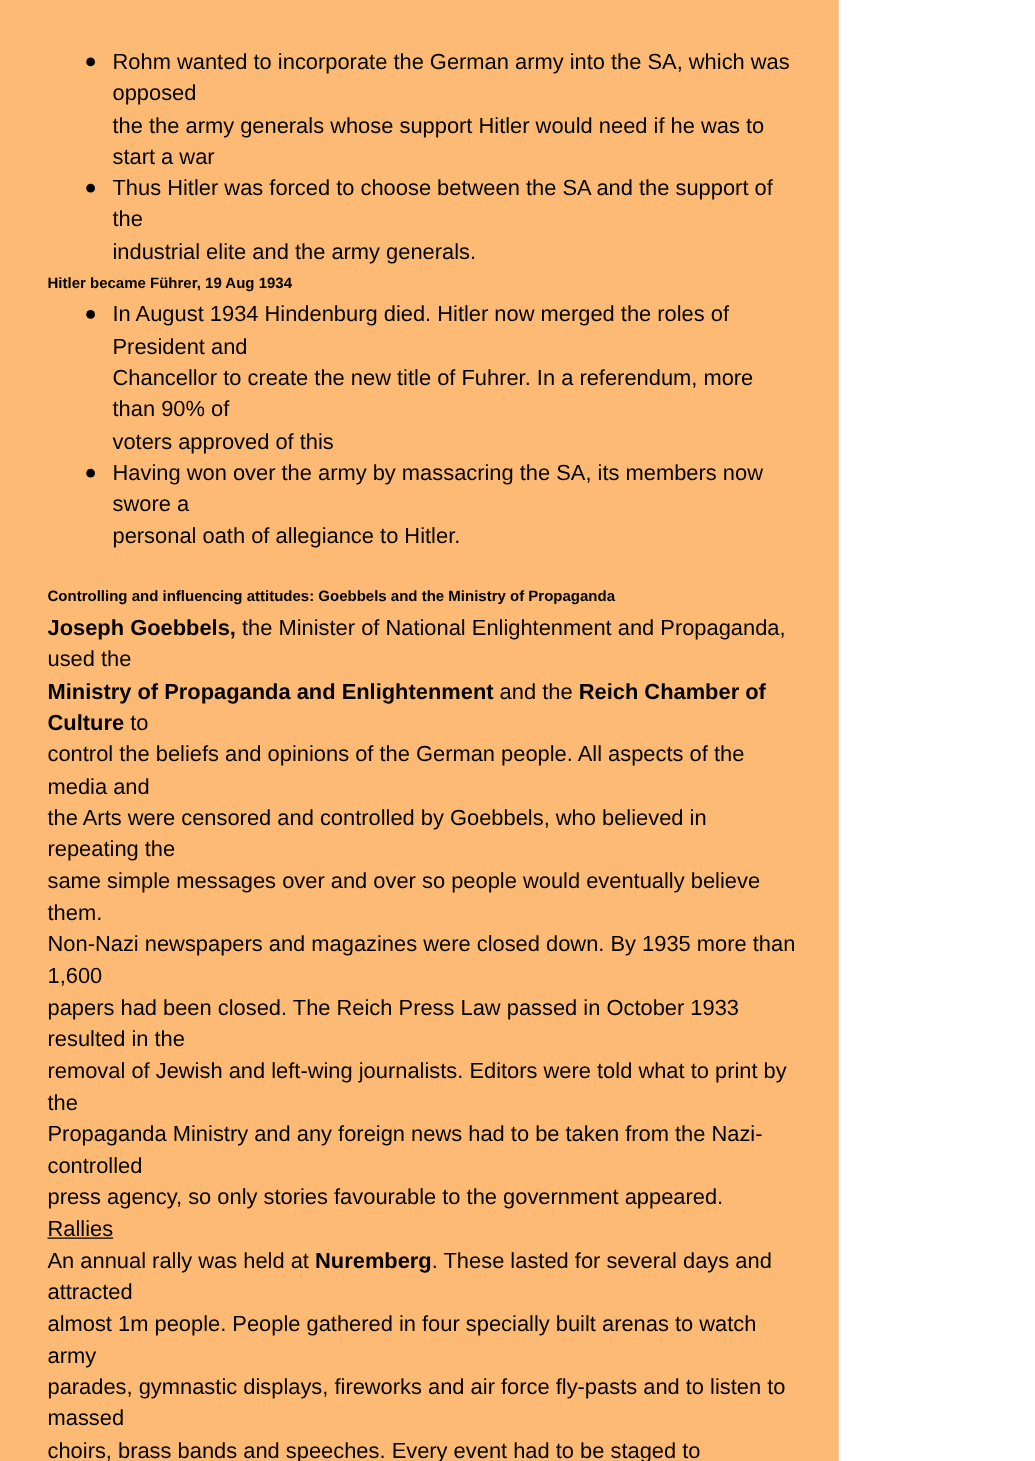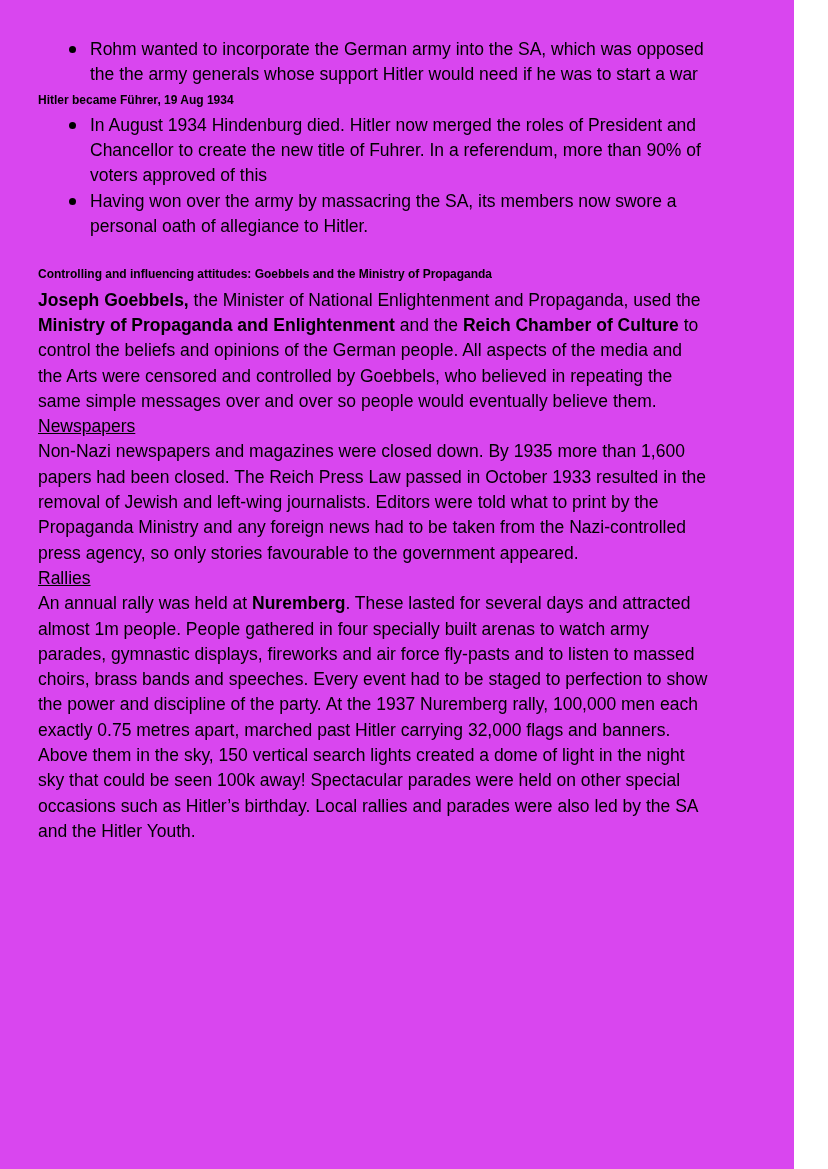--- a/index.html
+++ b/index.html
@@ -2,25 +2,25 @@
 <html><head>
 <meta charset="utf-8">
 <style>
   html, body {
     margin: 0;
     padding: 0;
     background: #ffffff;
   }
   .page {
     position: relative;
-    width: 794px;
+    width: 671px;
     height: 1169px;
     box-sizing: border-box;
     padding: 37px 30px 0 38px;
-    background: #d946ef;
+    background: #fdba74;
     color: #000000;
     font-family: "Liberation Sans", "DejaVu Sans", sans-serif;
     font-size: 17.5px;
     line-height: 25.3px;
     overflow: hidden;
   }
   ul.bullets {
     margin: 0;
     padding: 0 0 0 52px;
     list-style: none;
@@ -65,20 +65,22 @@
   }
 </style>
 </head>
 <body>
 
 <div class="page">
 
   <ul class="bullets mb8">
     <li>Rohm wanted to incorporate the German army into the SA, which was opposed
 the the army generals whose support Hitler would need if he was to start a war</li>
+    <li>Thus Hitler was forced to choose between the SA and the support of the
+industrial elite and the army generals.</li>
   </ul>
 
   <h2 class="heading mb12">Hitler became Führer, 19 Aug 1934</h2>
 
   <ul class="bullets mb14">
     <li>In August 1934 Hindenburg died. Hitler now merged the roles of President and
 Chancellor to create the new title of Fuhrer. In a referendum, more than 90% of
 voters approved of this</li>
     <li>Having won over the army by massacring the SA, its members now swore a
 personal oath of allegiance to Hitler.</li>
@@ -87,21 +89,20 @@
   <div class="blank-line"></div>
 
   <h2 class="heading mb14">Controlling and influencing attitudes: Goebbels and the Ministry of Propaganda</h2>
 
   <p class="para mb14"><strong>Joseph Goebbels,</strong><span> the Minister of National Enlightenment and Propaganda, used the
 </span><strong>Ministry of Propaganda and Enlightenment</strong><span> and the </span><strong>Reich Chamber of Culture</strong><span> to
 control the beliefs and opinions of the German people. All aspects of the media and
 the Arts were censored and controlled by Goebbels, who believed in repeating the
 same simple messages over and over so people would eventually believe them.</span></p>
 
-  <p class="subheading mb14">Newspapers</p>
 
   <p class="para mb14">Non-Nazi newspapers and magazines were closed down. By 1935 more than 1,600
 papers had been closed. The Reich Press Law passed in October 1933 resulted in the
 removal of Jewish and left-wing journalists. Editors were told what to print by the
 Propaganda Ministry and any foreign news had to be taken from the Nazi-controlled
 press agency, so only stories favourable to the government appeared.</p>
 
   <p class="subheading mb14">Rallies</p>
 
   <p class="para"><span>An annual rally was held at </span><strong>Nuremberg</strong><span>. These lasted for several days and attracted

